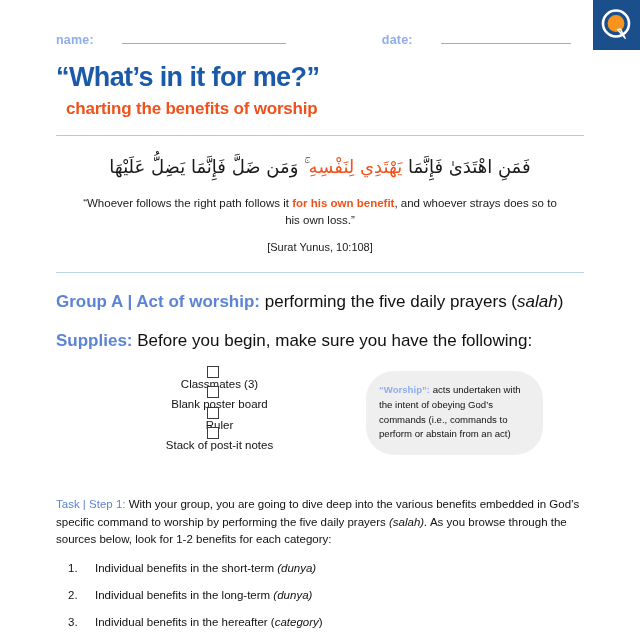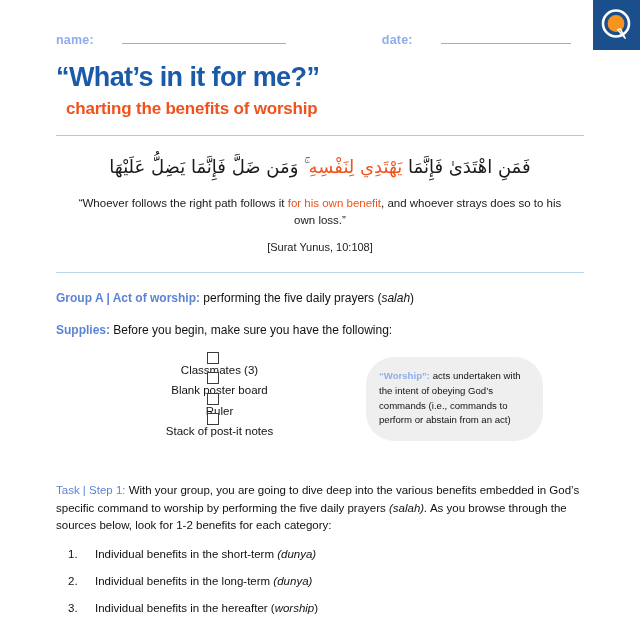--- a/index.html
+++ b/index.html
@@ -106,34 +106,34 @@
   .translation {
     margin: 12px auto 0;
     width: 490px;
     text-align: center;
     font-size: 11.5px;
     line-height: 1.45;
     color: #1a1a1a;
   }
   .translation .hl {
     color: #F1511B;
-    font-weight: normal;
+    font-weight: bold;
     text-align: center;
   }
   .citation {
     margin-top: 13px;
     text-align: center;
     font-size: 11px;
     color: #1a1a1a;
   }
 
   
   .lead {
     margin-top: 17px;
-    font-size: 12px;
+    font-size: 17px;
     color: #111;
     line-height: 1.4;
   }
   .lead .key {
     color: #5B84D6;
     font-weight: bold;
   }
   .lead em { font-style: italic; }
 
   .supplies-line { margin-top: 15px; }
@@ -281,17 +281,17 @@
     <div class="num-row">
       <span class="num-idx">1.</span>
       <span class="num-text"><span>Individual benefits in the short-term </span><em>(dunya)</em><span></span></span>
     </div>
     <div class="num-row">
       <span class="num-idx">2.</span>
       <span class="num-text"><span>Individual benefits in the long-term </span><em>(dunya)</em><span></span></span>
     </div>
     <div class="num-row">
       <span class="num-idx">3.</span>
-      <span class="num-text"><span>Individual benefits in the hereafter (</span><em>worship</em><span>)</span></span>
+      <span class="num-text"><span>Individual benefits in the hereafter (</span><em>category</em><span>)</span></span>
     </div>
   </div>
 
 </div>
 
 </body></html>

